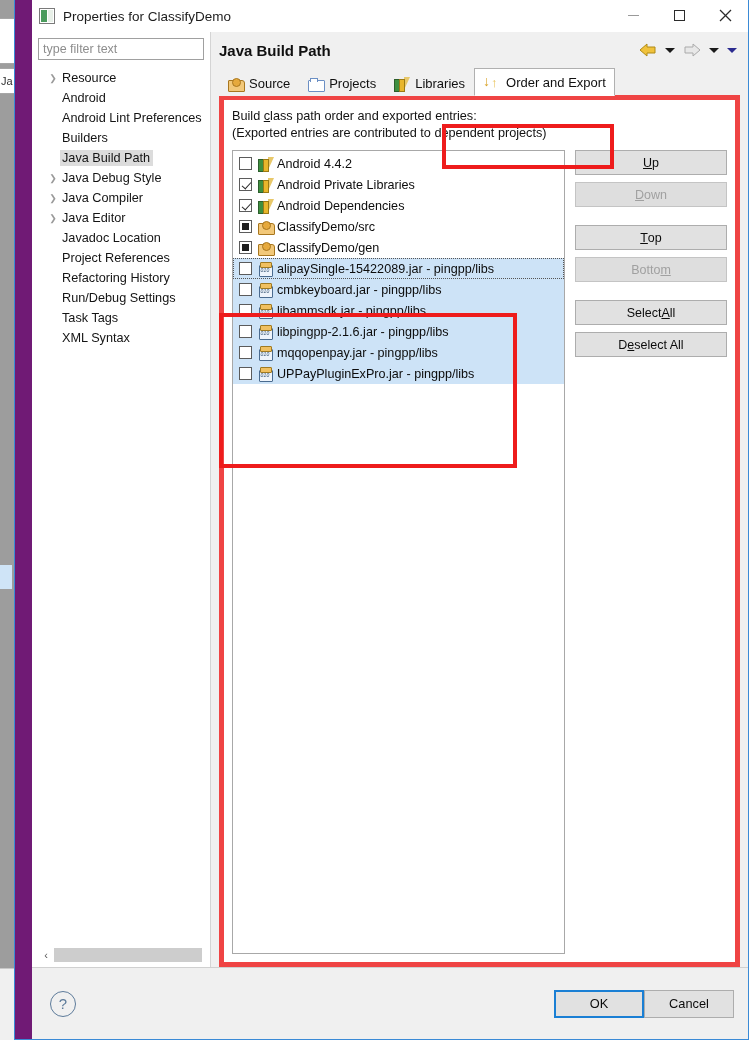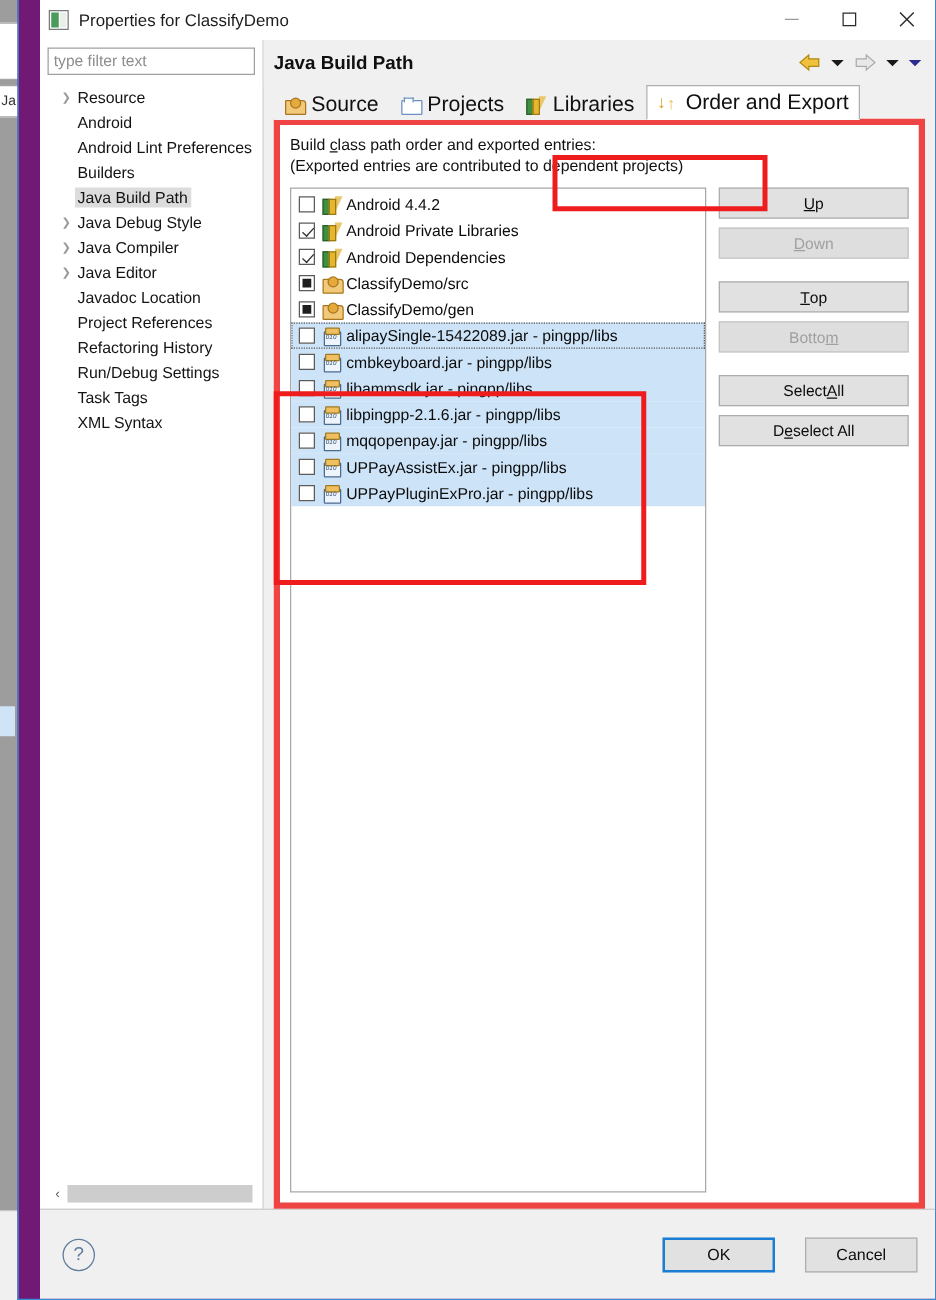--- a/index.html
+++ b/index.html
@@ -160,21 +160,21 @@
     position: relative;
   }
 
   
   #tabs {
     height: 28px; flex: none; display: flex; align-items: flex-end;
     position: relative; z-index: 3;
   }
   .tab {
     height: 25px; display: flex; align-items: center; gap: 5px;
-    padding: 0 8px; font-size: 17px; color: #101010;
+    padding: 0 8px; font-size: 13px; color: #101010;
     background: #f0f0f0;
     border: 1px solid transparent;
     white-space: nowrap;
   }
   .tab.active {
     background: #ffffff;
     border: 1px solid #b0b0b0; border-bottom-color: #ffffff;
     height: 28px;
   }
 
@@ -290,21 +290,21 @@
     height: 72px; flex: none; background: #f0f0f0;
     border-top: 1px solid #d0d0d0;
     display: flex; align-items: center; position: relative;
     padding: 0 14px;
   }
   #help-icon {
     width: 26px; height: 26px; border: 1.6px solid #5d7b9a; border-radius: 50%;
     display: flex; align-items: center; justify-content: center;
     font-size: 15px; color: #5d7b9a; margin-left: 4px;
   }
-  #footer-btns { position: absolute; right: 14px; display: flex; gap: 24px; }
+  #footer-btns { position: absolute; right: 14px; display: flex; gap: 0; }
   .fbtn {
     width: 90px; height: 28px; background: #e1e1e1; border: 1px solid #adadad;
     display: flex; align-items: center; justify-content: center;
     font-size: 12.8px; color: #0c0c0c;
   }
   .fbtn.primary { border: 2px solid #1a7fd4; }
 
   
   .annot {
     position: absolute; border: 4px solid #ee1c1c; pointer-events: none; z-index: 9;
@@ -548,29 +548,20 @@
                   </span>
                   <span>mqqopenpay.jar - pingpp/libs</span>
                 </div>
                 <div class="entry sel">
                   <span class="cbx "></span>
                   <span class="entry-icon-wrap">
                     <span class="ic-jar">
                       <i>010</i>
                     </span>
                   </span>
-                  <span>UPPayAssistEx.jar - pingpp/libs</span>
-                </div>
-                <div class="entry sel">
-                  <span class="cbx "></span>
-                  <span class="entry-icon-wrap">
-                    <span class="ic-jar">
-                      <i>010</i>
-                    </span>
-                  </span>
                   <span>UPPayPluginExPro.jar - pingpp/libs</span>
                 </div>
               </div>
             <div id="side-btns">
               <div class="sbtn">
                   <span></span>
                   <u class="mn">U</u>
                   <span>p</span>
                 </div>
               <div class="gap-sm"></div>

